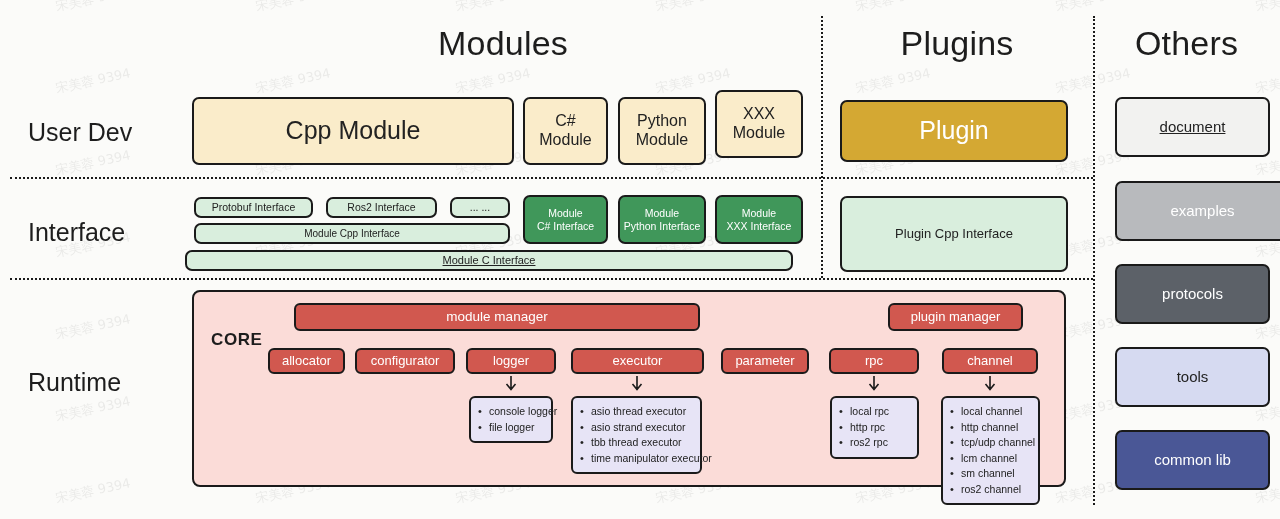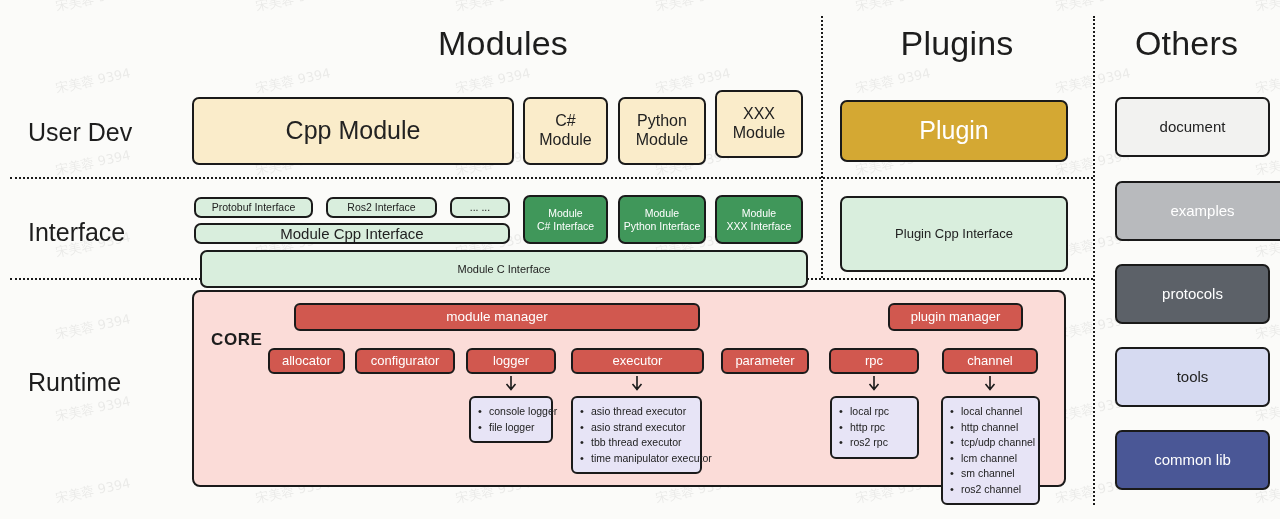--- a/index.html
+++ b/index.html
@@ -201,22 +201,22 @@
 Module</div>
   <div class="box tile-yellow" style="left:715px; top:90px; width:88px; height:68px; font-size:16px;">XXX
 Module</div>
 
   <div class="box tile-gold" style="left:840px; top:100px; width:228px; height:62px; font-size:25px;">Plugin</div>
 
   <div class="box tile-green-l" style="left:194px; top:197px; width:119px; height:21px; font-size:10.5px;">Protobuf Interface</div>
   <div class="box tile-green-l" style="left:326px; top:197px; width:111px; height:21px; font-size:10.5px;">Ros2 Interface</div>
   <div class="box tile-green-l" style="left:450px; top:197px; width:60px; height:21px; font-size:10.5px;">... ...</div>
 
-  <div class="box tile-green-l" style="left:194px; top:223px; width:316px; height:21px; font-size:15px;">Module Cpp Interface</div>
-  <div class="box tile-green-l" style="left:200px; top:250px; width:608px; height:38px; font-size:11px;">Module C Interface</div>
+  <div class="box tile-green-l" style="left:194px; top:223px; width:316px; height:21px; font-size:10px;">Module Cpp Interface</div>
+  <div class="box tile-green-l" style="left:185px; top:250px; width:608px; height:21px; font-size:11px;text-decoration:underline;">Module C Interface</div>
 
   <div class="box tile-green-d" style="left:523px; top:195px; width:85px; height:49px; font-size:10.5px;">Module
 C# Interface</div>
   <div class="box tile-green-d" style="left:618px; top:195px; width:88px; height:49px; font-size:10.5px;">Module
 Python Interface</div>
   <div class="box tile-green-d" style="left:715px; top:195px; width:88px; height:49px; font-size:10.5px;">Module
 XXX Interface</div>
 
   <div class="box tile-green-l" style="left:840px; top:196px; width:228px; height:76px; font-size:13px;">Plugin Cpp Interface</div>
 
@@ -280,19 +280,19 @@
     <ul>
         <li>local channel</li>
         <li>http channel</li>
         <li>tcp/udp channel</li>
         <li>lcm channel</li>
         <li>sm channel</li>
         <li>ros2 channel</li>
       </ul>
   </div>
 
-  <div class="box tile-doc" style="left:1115px; top:97px; width:155px; height:60px; font-size:15px;">document</div>
+  <div class="box tile-doc" style="left:1115px; top:97px; width:155px; height:60px; font-size:15px;text-decoration:underline;">document</div>
   <div class="box tile-exm" style="left:1115px; top:181px; width:175px; height:60px; font-size:15px;">examples</div>
   <div class="box tile-proto" style="left:1115px; top:264px; width:155px; height:60px; font-size:15px;">protocols</div>
   <div class="box tile-tools" style="left:1115px; top:347px; width:155px; height:60px; font-size:15px;">tools</div>
   <div class="box tile-clib" style="left:1115px; top:430px; width:155px; height:60px; font-size:15px;">common lib</div>
 
 </div>
 
 </body></html>

